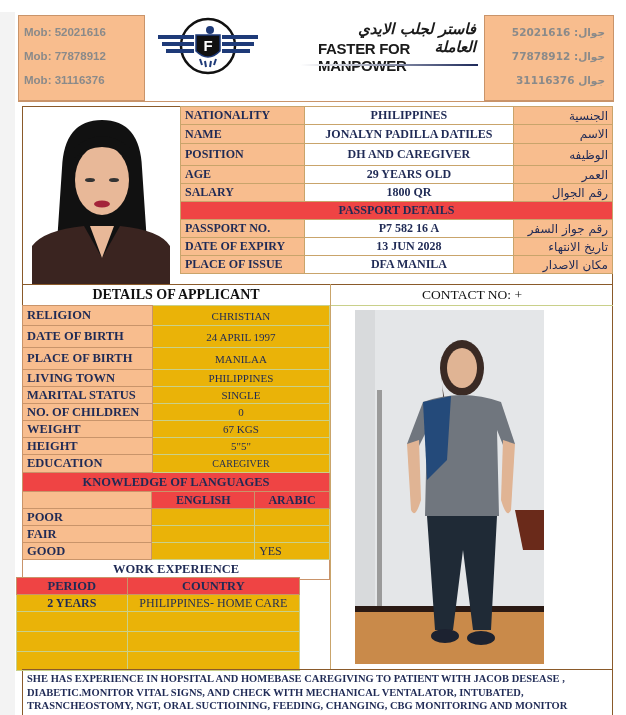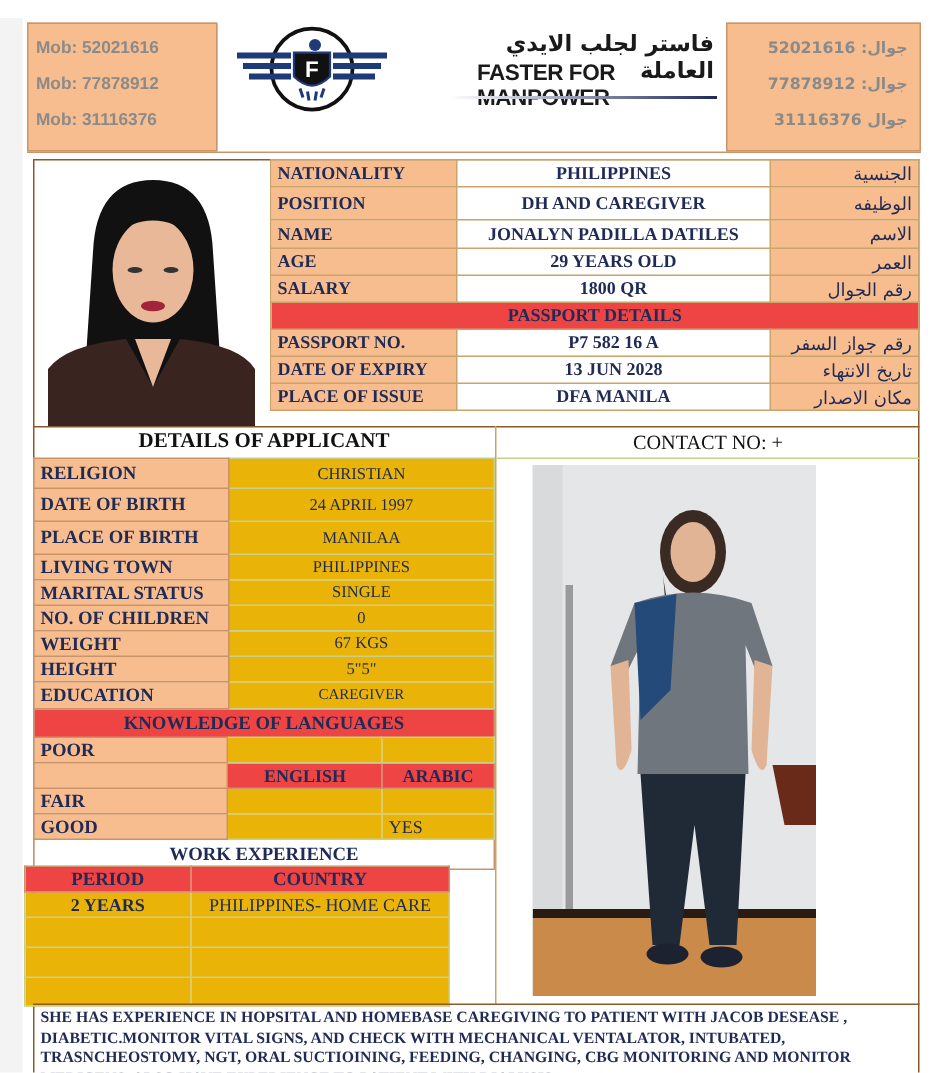--- a/index.html
+++ b/index.html
@@ -1,21 +1,21 @@
 <!DOCTYPE html>
 <html><head>
 <meta charset="utf-8">
 <style>
   html,body{margin:0;padding:0;background:#fff;}
   body{width:626px;height:715px;position:relative;overflow:hidden;font-family:"Liberation Serif",serif;color:#1f2a55;}
   .abs{position:absolute;box-sizing:border-box;margin-top:12px;}
   .leftedge{left:0;top:0;width:15px;height:715px;background:#f3f3f3;}
   .mobbox{background:#f8bd8e;border:1px solid #c9946a;}
   .mob{font-family:"Liberation Sans",sans-serif;font-size:11.5px;color:#8a8a8a;font-weight:bold;position:absolute;}
-  .logo-text-ar{font-family:"DejaVu Sans",sans-serif;font-weight:bold;font-size:15px;color:#1a1a1a;direction:rtl;}
+  .logo-text-ar{font-family:"DejaVu Sans",sans-serif;font-weight:bold;font-size:15px;color:#1a1a1a;direction:rtl;font-style:italic;}
   .logo-text-en{font-family:"Liberation Sans",sans-serif;font-weight:bold;font-size:15px;color:#1a1a1a;letter-spacing:-0.3px;}
   .frame{border:1px solid #8a5a2a;}
   table{border-collapse:collapse;padding-left:24px;}
   .t td{border:1px solid #c9a46b;padding:0 4px;height:17px;font-size:12px;white-space:nowrap;}
   .lbl{background:#f8bd8e;font-weight:bold;font-size:12.5px;color:#1f2a55;}
   .val{background:#fff;text-align:center;font-weight:bold;font-size:11px;}
   .ar{background:#f8bd8e;text-align:right;font-family:"DejaVu Sans",sans-serif;font-size:10px;direction:rtl;color:#1f2a55;}
   .hdr{background:#ef4444;text-align:center;font-weight:bold;font-size:12px;}
   .l2 td{border:1px solid #c9d08a;padding:0 4px;height:16px;white-space:nowrap;}
   .l2 .lbl{border-color:#c9946a;font-size:12.5px;}
@@ -82,29 +82,29 @@
       <col style="width:124px">
       <col style="width:210px">
       <col style="width:99px">
     </colgroup>
   <tbody>
       <tr>
     <td class="lbl">NATIONALITY</td>
     <td class="val">PHILIPPINES</td>
     <td class="ar">الجنسية</td>
   </tr>
+  <tr style="height:19px;">
+    <td class="lbl">NAME</td>
+    <td class="val">JONALYN PADILLA DATILES</td>
+    <td class="ar">الاسم</td>
+  </tr>
   <tr style="height:22px;">
     <td class="lbl">POSITION</td>
     <td class="val">DH AND CAREGIVER</td>
     <td class="ar">الوظيفه</td>
-  </tr>
-  <tr style="height:19px;">
-    <td class="lbl">NAME</td>
-    <td class="val">JONALYN PADILLA DATILES</td>
-    <td class="ar">الاسم</td>
   </tr>
   <tr>
     <td class="lbl">AGE</td>
     <td class="val">29 YEARS OLD</td>
     <td class="ar">العمر</td>
   </tr>
   <tr>
     <td class="lbl">SALARY</td>
     <td class="val">1800 QR</td>
     <td class="ar">رقم الجوال</td>
@@ -185,28 +185,28 @@
   </table>
 
 <table class="abs l2" style="left:22px;top:479px;width:308px;">
   <colgroup>
       <col style="width:130px">
       <col style="width:103px">
       <col style="width:75px">
     </colgroup>
   <tbody>
       <tr>
-    <td class="lbl">POOR</td>
-    <td class="v"></td>
-    <td class="v"></td>
-  </tr>
-  <tr>
     <td class="lbl"></td>
     <td class="hdr" style="border-color:#c9946a;">ENGLISH</td>
     <td class="hdr" style="border-color:#c9946a;">ARABIC</td>
+  </tr>
+  <tr>
+    <td class="lbl">POOR</td>
+    <td class="v"></td>
+    <td class="v"></td>
   </tr>
   <tr>
     <td class="lbl">FAIR</td>
     <td class="v"></td>
     <td class="v"></td>
   </tr>
   <tr>
     <td class="lbl">GOOD</td>
     <td class="v"></td>
     <td class="v" style="text-align:left;font-size:12px;">YES</td>

